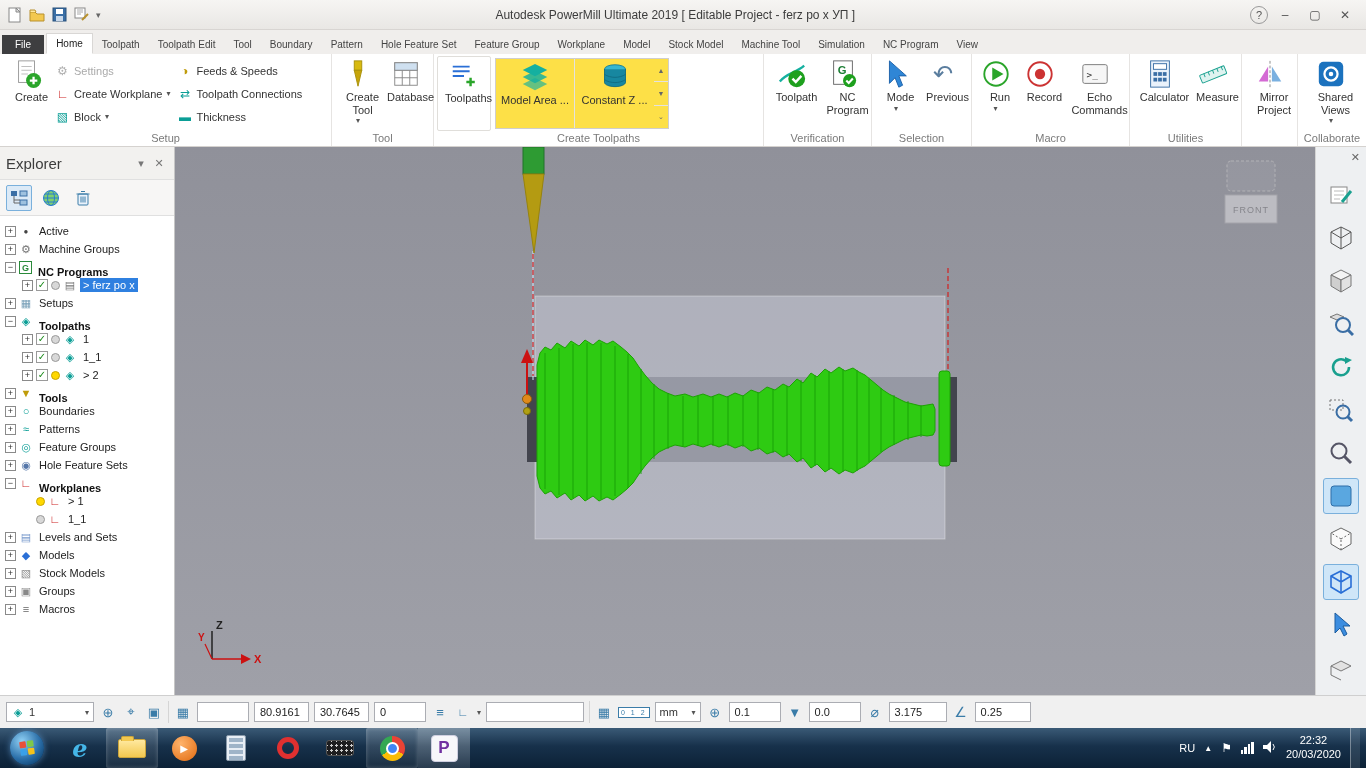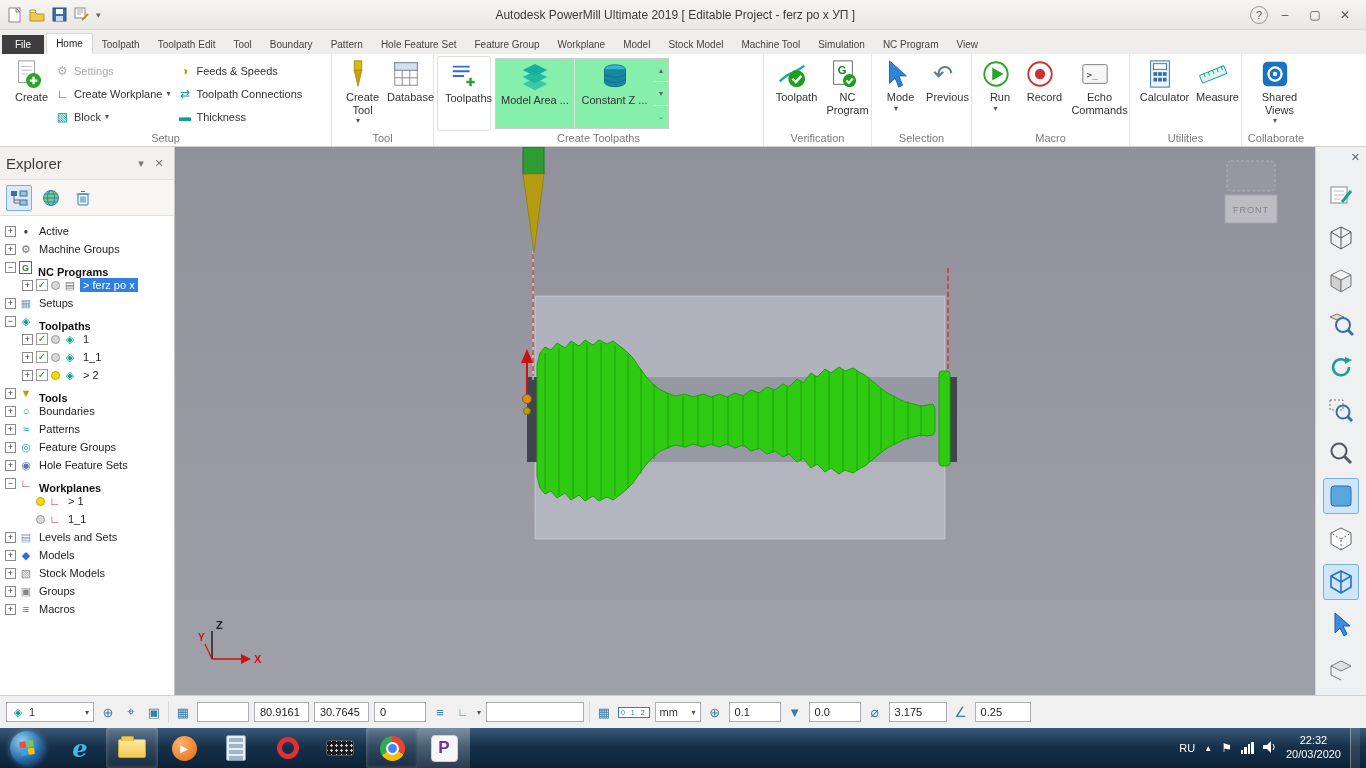--- a/index.html
+++ b/index.html
@@ -30,21 +30,21 @@
   .rbig { display:flex; flex-direction:column; align-items:center; text-align:center; padding:3px 1px 0; color:#333; line-height:1.15; }
   .rbig svg { width:30px; height:30px; margin-bottom:2px; flex:none; }
   .blabel { display:block;margin-left:9px; }
   .rcol { display:flex; flex-direction:column; gap:4px; padding-top:5px; }
   .rsmall { display:flex; align-items:center; gap:4px; height:19px; padding:0 3px; white-space:nowrap; }
   .rsmall.disabled { color:#aaa; }
   .gi { width:15px; text-align:center; font-size:12px; flex:none; }
   .dd { font-size:8px; color:#555; }
   .teal { color:#0b9e96; } .red { color:#cc2222; } .gray { color:#b0b0b0; }
   .gold { color:#bf9b0a; } .blue { color:#2a6fd6; }
-  .gallery { display:flex; border:1px solid #d0cecc; background:#86efac; margin:2px 0 2px 3px; }
+  .gallery { display:flex; border:1px solid #d0cecc; background:#fde047; margin:2px 0 2px 3px; }
   .gitem { width:79px; border-right:1px solid #e4e2e0; display:flex; flex-direction:column; align-items:center; padding:4px 1px 2px; }
   .gitem svg { width:28px; height:28px; margin-bottom:3px; }
   .gitem span { white-space:nowrap; overflow:hidden; max-width:76px; }
   .gscroll { width:14px; display:flex; flex-direction:column; }
   .gscroll div { flex:1; border-bottom:1px solid #e4e2e0; display:flex; align-items:center; justify-content:center; font-size:7px; color:#666; }
   .gscroll div:last-child { border-bottom:none; }
 
   
   .main { display:flex; height:548px; }
 
@@ -373,20 +373,33 @@
               <rect x="2" y="12" width="28" height="9" rx="1" fill="#dff3f0" stroke="#19a08f"></rect>
               <path d="M7 12v4M12 12v4M17 12v4M22 12v4M27 12v4" stroke="#19a08f"></path>
             </g>
           </svg>
         <span class="blabel">Measure</span>
       </div>
     </div>
     <div class="glabel">Utilities</div>
   </div>
 
+  <div class="rgroup" style="width:56px">
+    <div class="content">
+      <div class="rbig" style="width:50px">
+        <svg viewBox="0 0 32 32">
+            <line x1="16" y1="2" x2="16" y2="30" stroke="#888" stroke-dasharray="3,2"></line>
+            <polygon points="4,24 14,8 14,24" fill="#d46ad4"></polygon>
+            <polygon points="28,24 18,8 18,24" fill="#7ab0e0"></polygon>
+          </svg>
+        <span class="blabel">Mirror Project</span>
+      </div>
+    </div>
+    <div class="glabel"></div>
+  </div>
 
   <div class="rgroup" style="width:68px;border-right:none">
     <div class="content">
       <div class="rbig" style="width:60px">
         <svg viewBox="0 0 32 32">
             <rect x="3" y="3" width="26" height="26" rx="5" fill="#1b72be"></rect>
             <circle cx="16" cy="16" r="7" fill="none" stroke="#fff" stroke-width="2.4"></circle>
             <circle cx="16" cy="16" r="2.4" fill="#fff"></circle>
           </svg>
         <span class="blabel">Shared Views</span>

